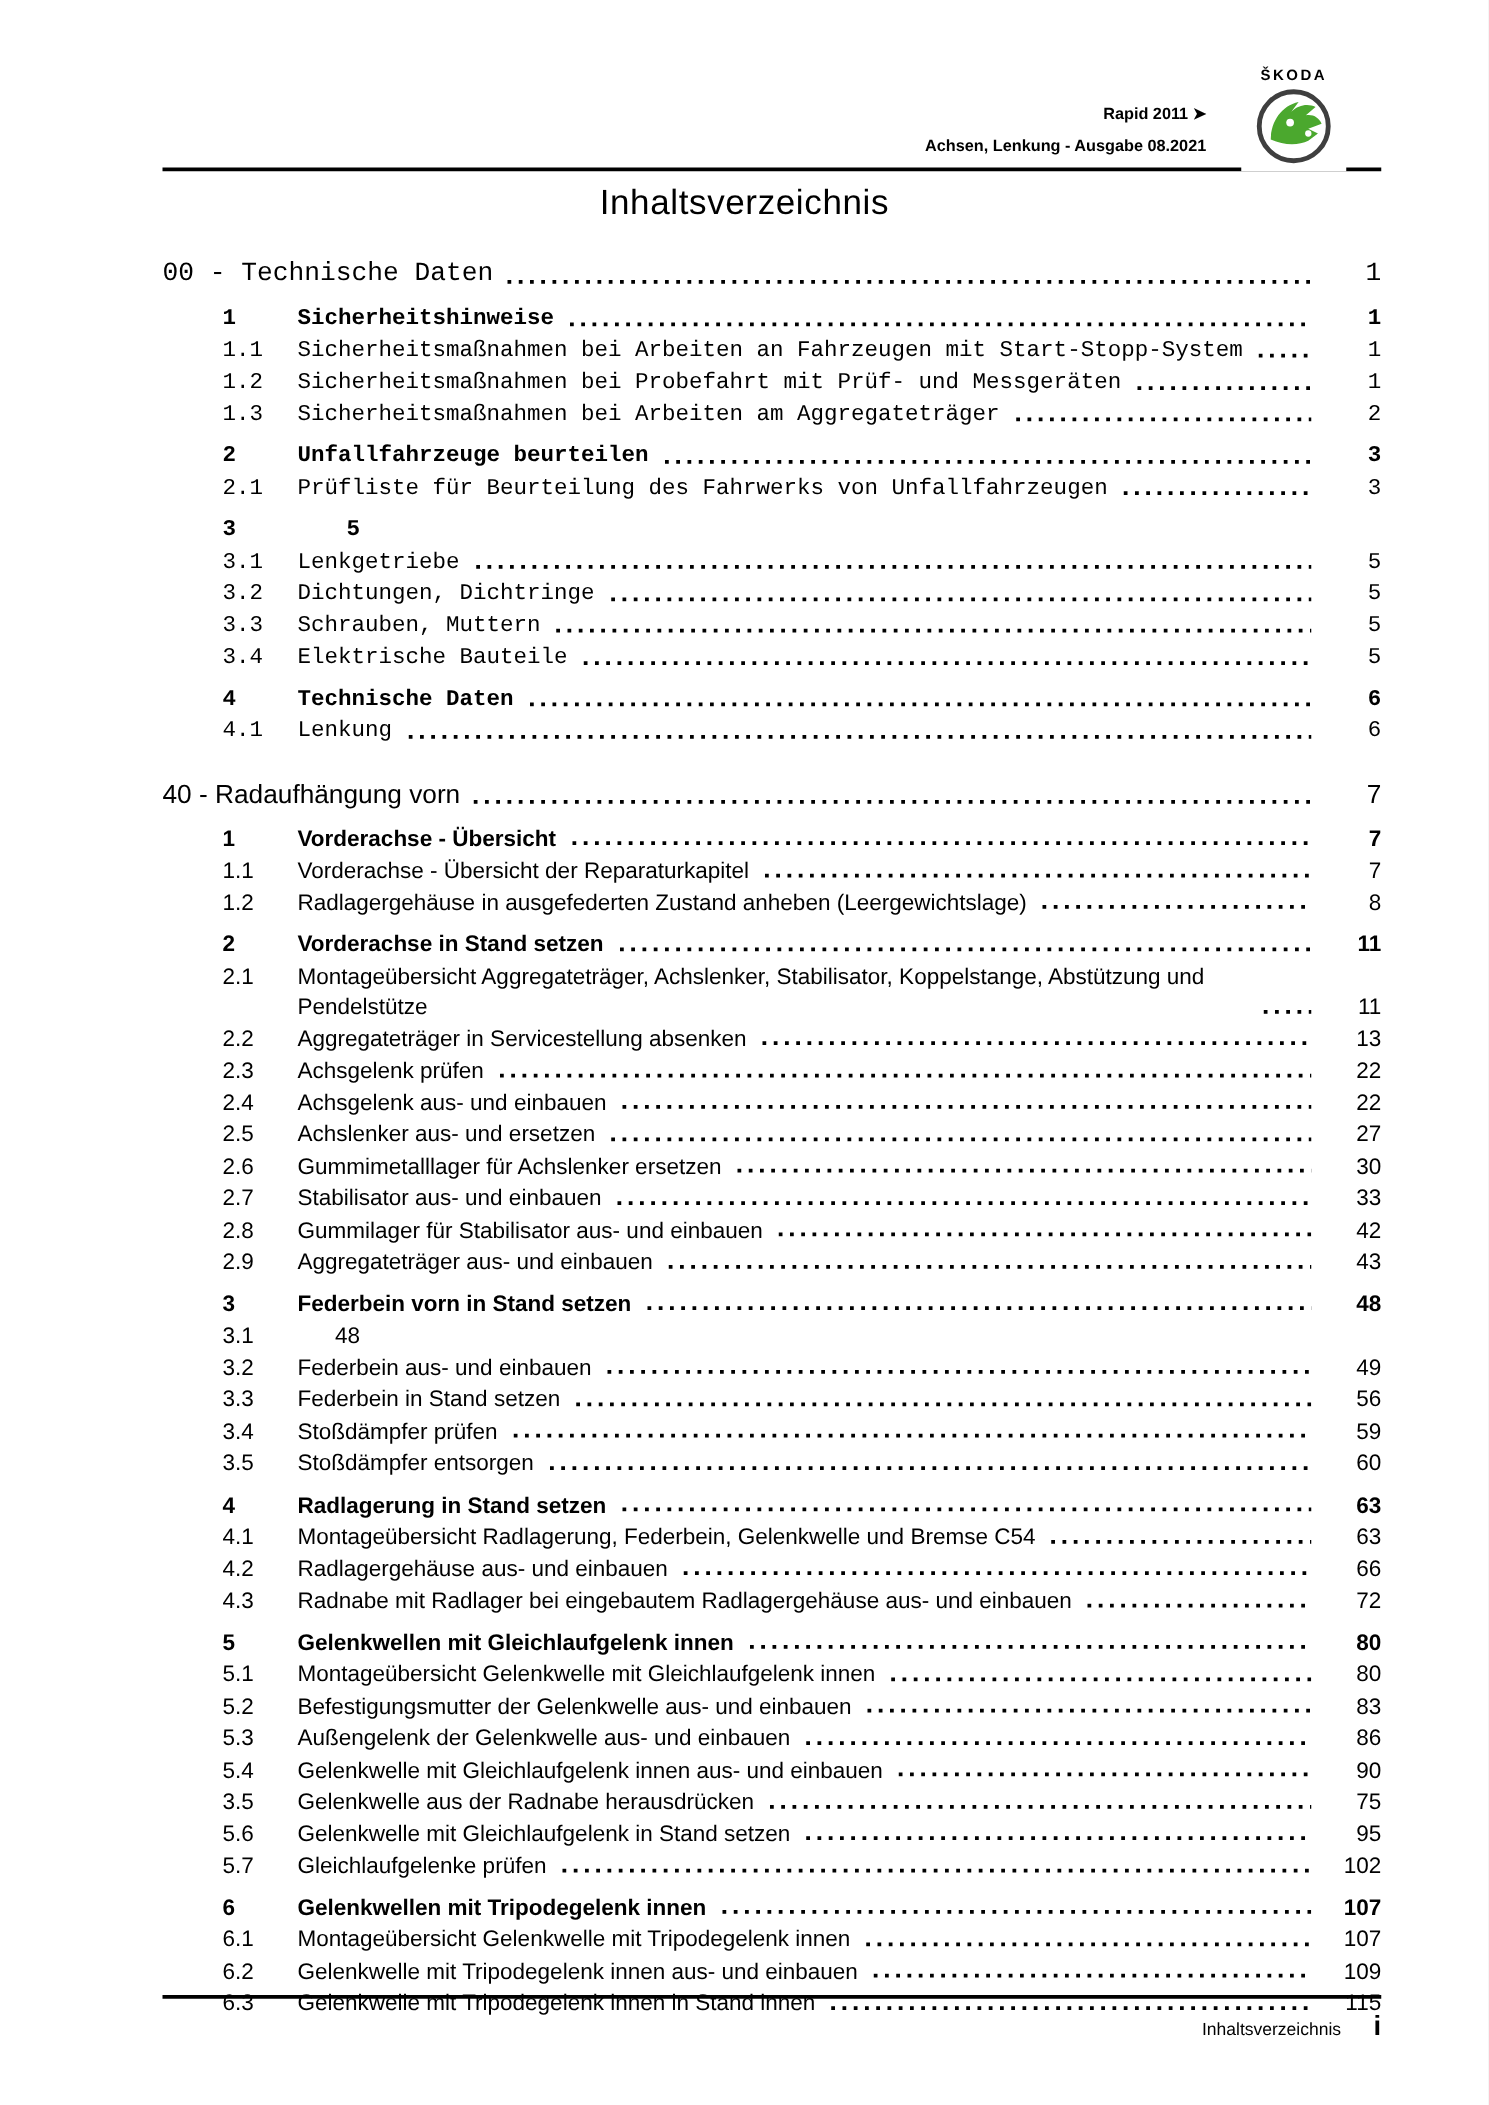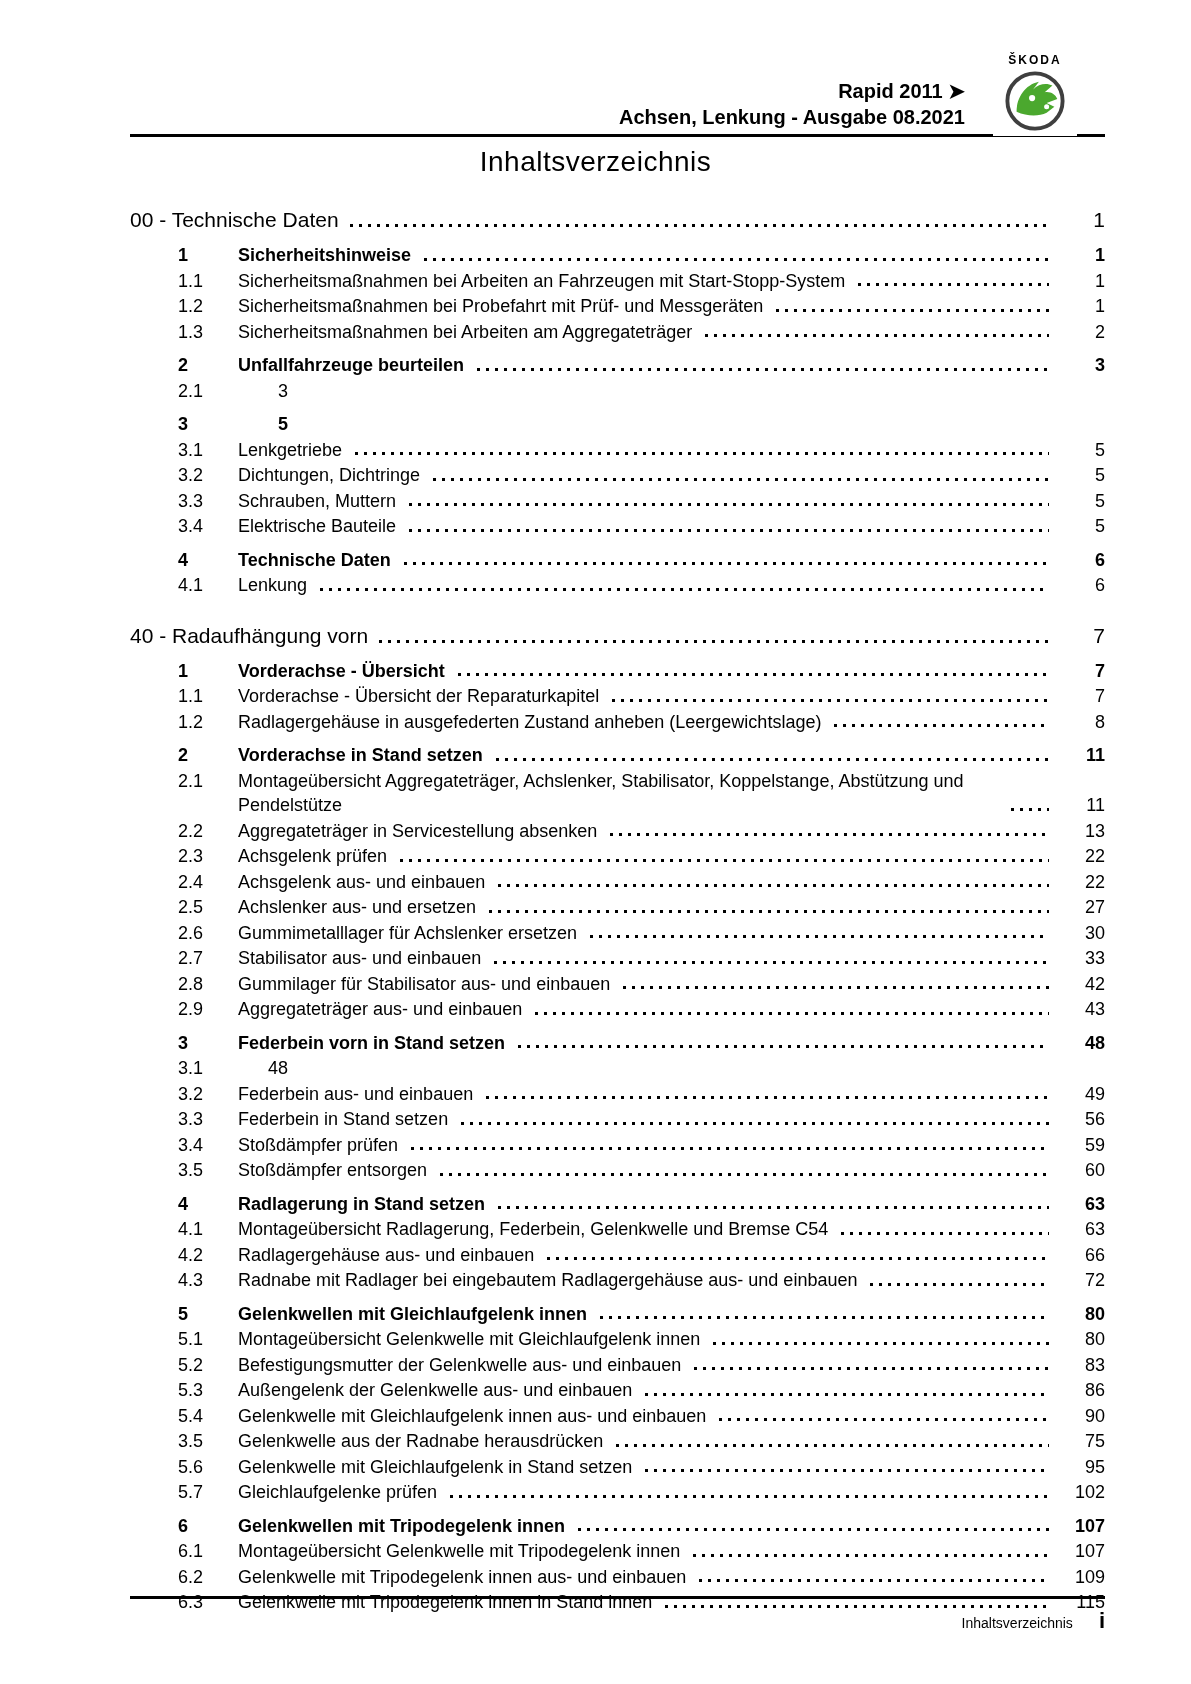--- a/index.html
+++ b/index.html
@@ -8,38 +8,38 @@
     width:1191px;height:1684px;
     background:#ffffff;
     font-family:"Liberation Sans", sans-serif;
     color:#000;
     overflow:hidden;
   }
   
   .header{position:absolute;top:52px;left:130px;right:86px;}
   .header-text{
     position:absolute;top:26px;right:140px;
-    text-align:right;font-size:20px;line-height:26px;font-weight:bold;
+    text-align:right;font-size:13px;line-height:26px;font-weight:bold;
   }
   .header-rule{
     position:absolute;top:82px;left:0;width:975px;height:0;
     border-top:3px solid #000;
   }
   .brand{position:absolute;top:0px;right:28px;width:84px;text-align:center;background:#fff;z-index:2;}
   .brand-word{font-size:12px;font-weight:bold;letter-spacing:2px;line-height:16px;}
   .brand-logo{margin-top:2px;}
   
   .doc-title{
     position:absolute;top:146px;left:0;width:100%;
     text-align:center;font-size:28px;letter-spacing:0.5px;
   }
   
   .toc{position:absolute;top:206px;left:130px;width:975px;}
   .chapter{margin-top:24px;}
-  .chapter:first-child{margin-top:0;}
+  .chapter:first-child{margin-top:0;font-family:Liberation Mono, monospace;}
   .chapter-row{display:flex;font-size:21px;line-height:28px;}
   .chapter-row .title{flex:0 1 auto;padding-right:8px;white-space:nowrap;}
   .entries{padding-left:48px;}
   .entry{display:flex;font-size:18px;line-height:24.5px;margin-top:1px;}
   .entry.bold{font-weight:bold;margin-top:9px;}
   .entry .num{flex:0 0 60px;}
   .entry .mid{flex:1;display:flex;align-items:flex-end;min-width:0;}
   .entry .title{flex:0 1 auto;max-width:760px;padding-right:10px;}
   .dots{
     flex:1 1 24px;height:1.25em;margin-right:6px;
@@ -143,20 +143,24 @@
           <div class="entry bold">
             <span class="num">2</span>
             <span class="mid">
               <span class="title">Unfallfahrzeuge beurteilen</span>
               <span class="dots"></span>
             </span>
             <span class="pagenum">3</span>
           </div>
           <div class="entry">
             <span class="num">2.1</span>
+            <span class="mid">
+              <span class="title">Prüfliste für Beurteilung des Fahrwerks von Unfallfahrzeugen</span>
+              <span class="dots"></span>
+            </span>
             <span class="pagenum">3</span>
           </div>
           <div class="entry bold">
             <span class="num">3</span>
             <span class="pagenum">5</span>
           </div>
           <div class="entry">
             <span class="num">3.1</span>
             <span class="mid">
               <span class="title">Lenkgetriebe</span>

